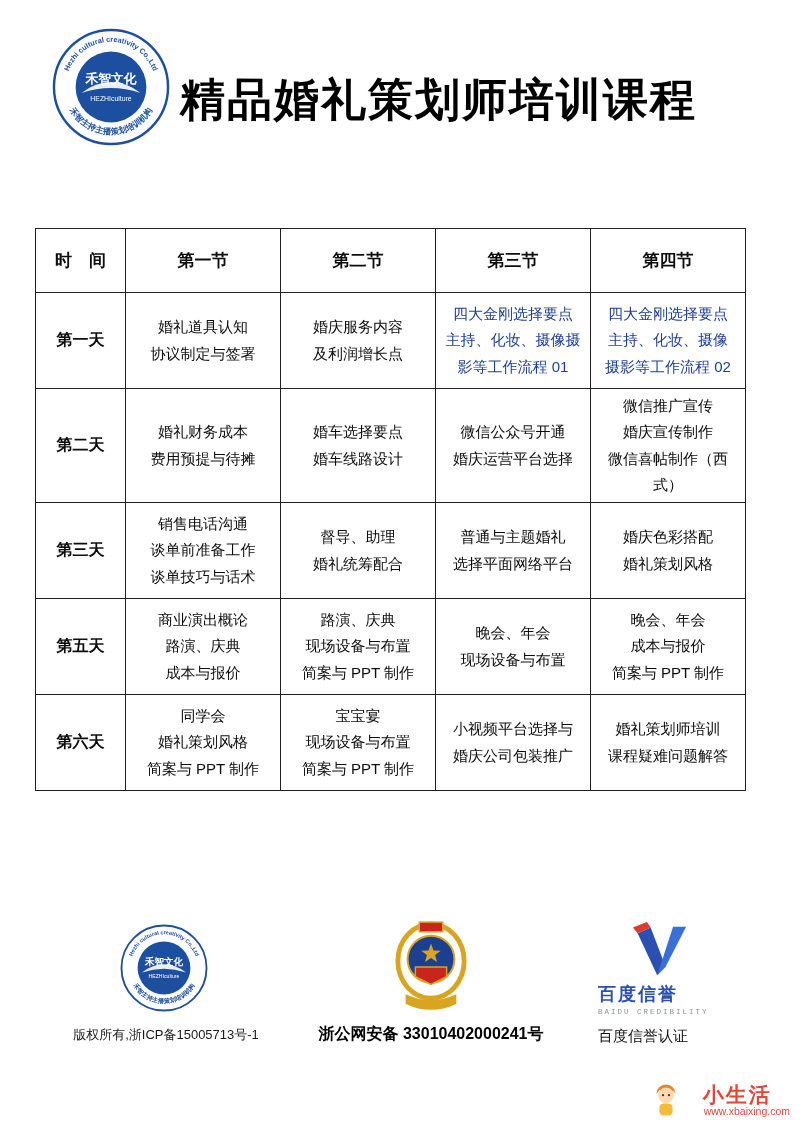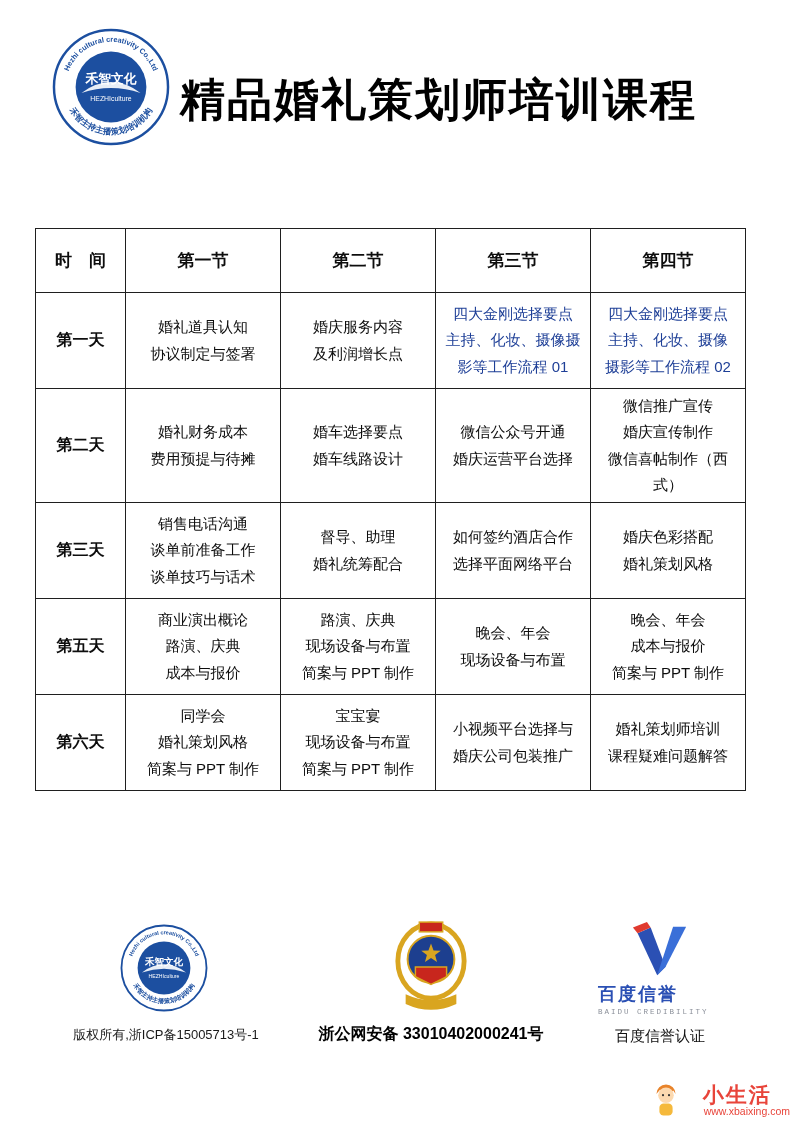--- a/index.html
+++ b/index.html
@@ -48,21 +48,21 @@
     text-align:center; font-size:16px; font-weight:bold; color:#000;
   }
   .baidu-block {
     position:absolute; left:598px; top:922px; width:124px; font-family:Liberation Mono, monospace;
   }
   .baidu-logo { width:62px; height:56px; display:block; margin:0 auto 4px auto; }
   .baidu-title { font-size:18px; font-weight:bold; color:var(--baidu-blue,#2b50b4); letter-spacing:2px; }
   .baidu-sub   { font-size:7.5px; color:#8a8f99; letter-spacing:2px; margin-top:2px; }
   .baidu-cert {
     position:absolute; left:598px; top:1027px; width:124px;
-    text-align:center; font-size:15px; color:#111;
+    font-size:15px; color:#111;
   }
 
   
   .watermark {
     position:absolute; right:10px; bottom:10px;
     display:flex; align-items:center; gap:4px;
   }
   .mascot-svg { width:30px; height:36px; display:block; }
   .wm-text { display:flex; flex-direction:column; line-height:1.1;text-align:center; }
   .wm-name { font-size:21px; font-weight:bold; color:var(--watermark-red,#e8443a); letter-spacing:2px; }
@@ -136,21 +136,21 @@
 婚庆宣传制作
 微信喜帖制作（西式）</td>
       </tr>
       <tr>
         <td class="time-cell">第三天</td>
         <td class="content-cell">销售电话沟通
 谈单前准备工作
 谈单技巧与话术</td>
         <td class="content-cell">督导、助理
 婚礼统筹配合</td>
-        <td class="content-cell">如何签约酒店合作
+        <td class="content-cell">普通与主题婚礼
 选择平面网络平台</td>
         <td class="content-cell">婚庆色彩搭配
 婚礼策划风格</td>
       </tr>
       <tr>
         <td class="time-cell">第五天</td>
         <td class="content-cell">商业演出概论
 路演、庆典
 成本与报价</td>
         <td class="content-cell">路演、庆典

